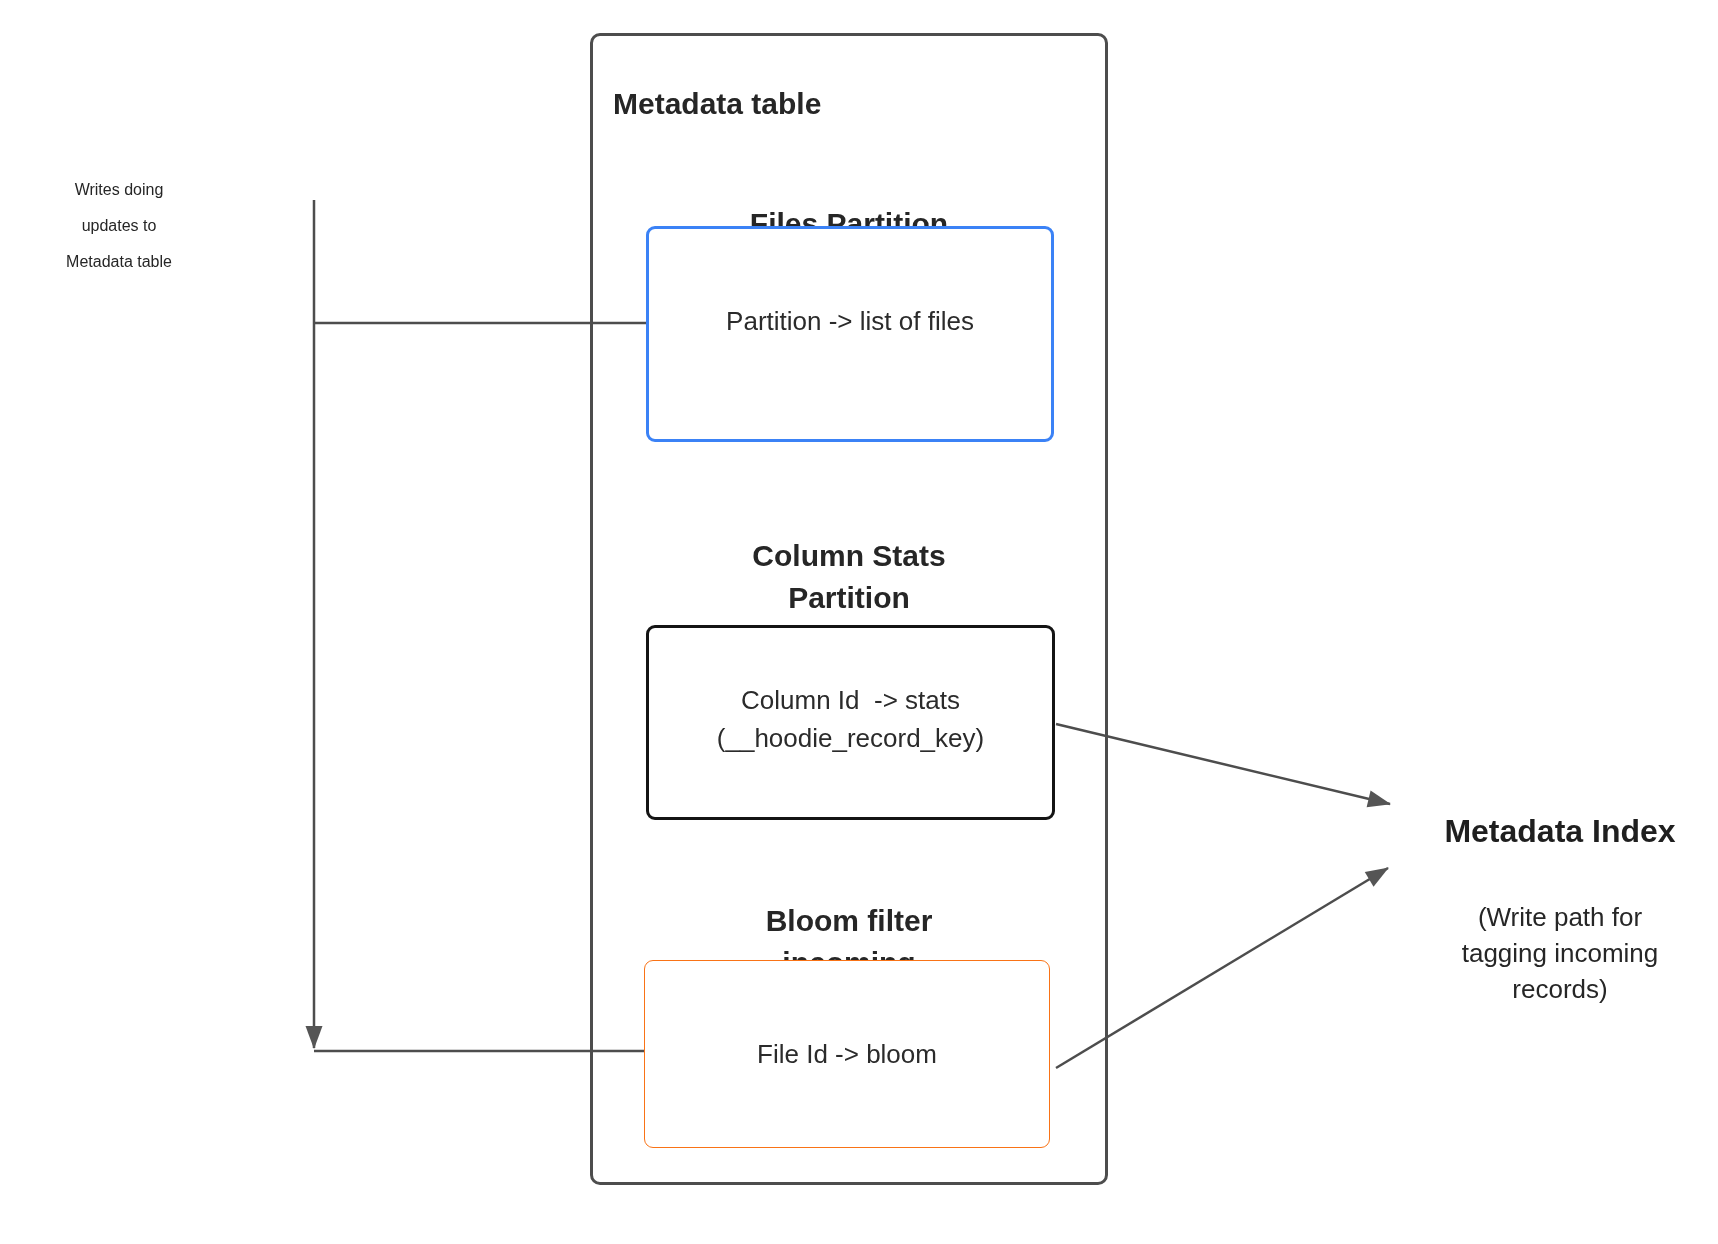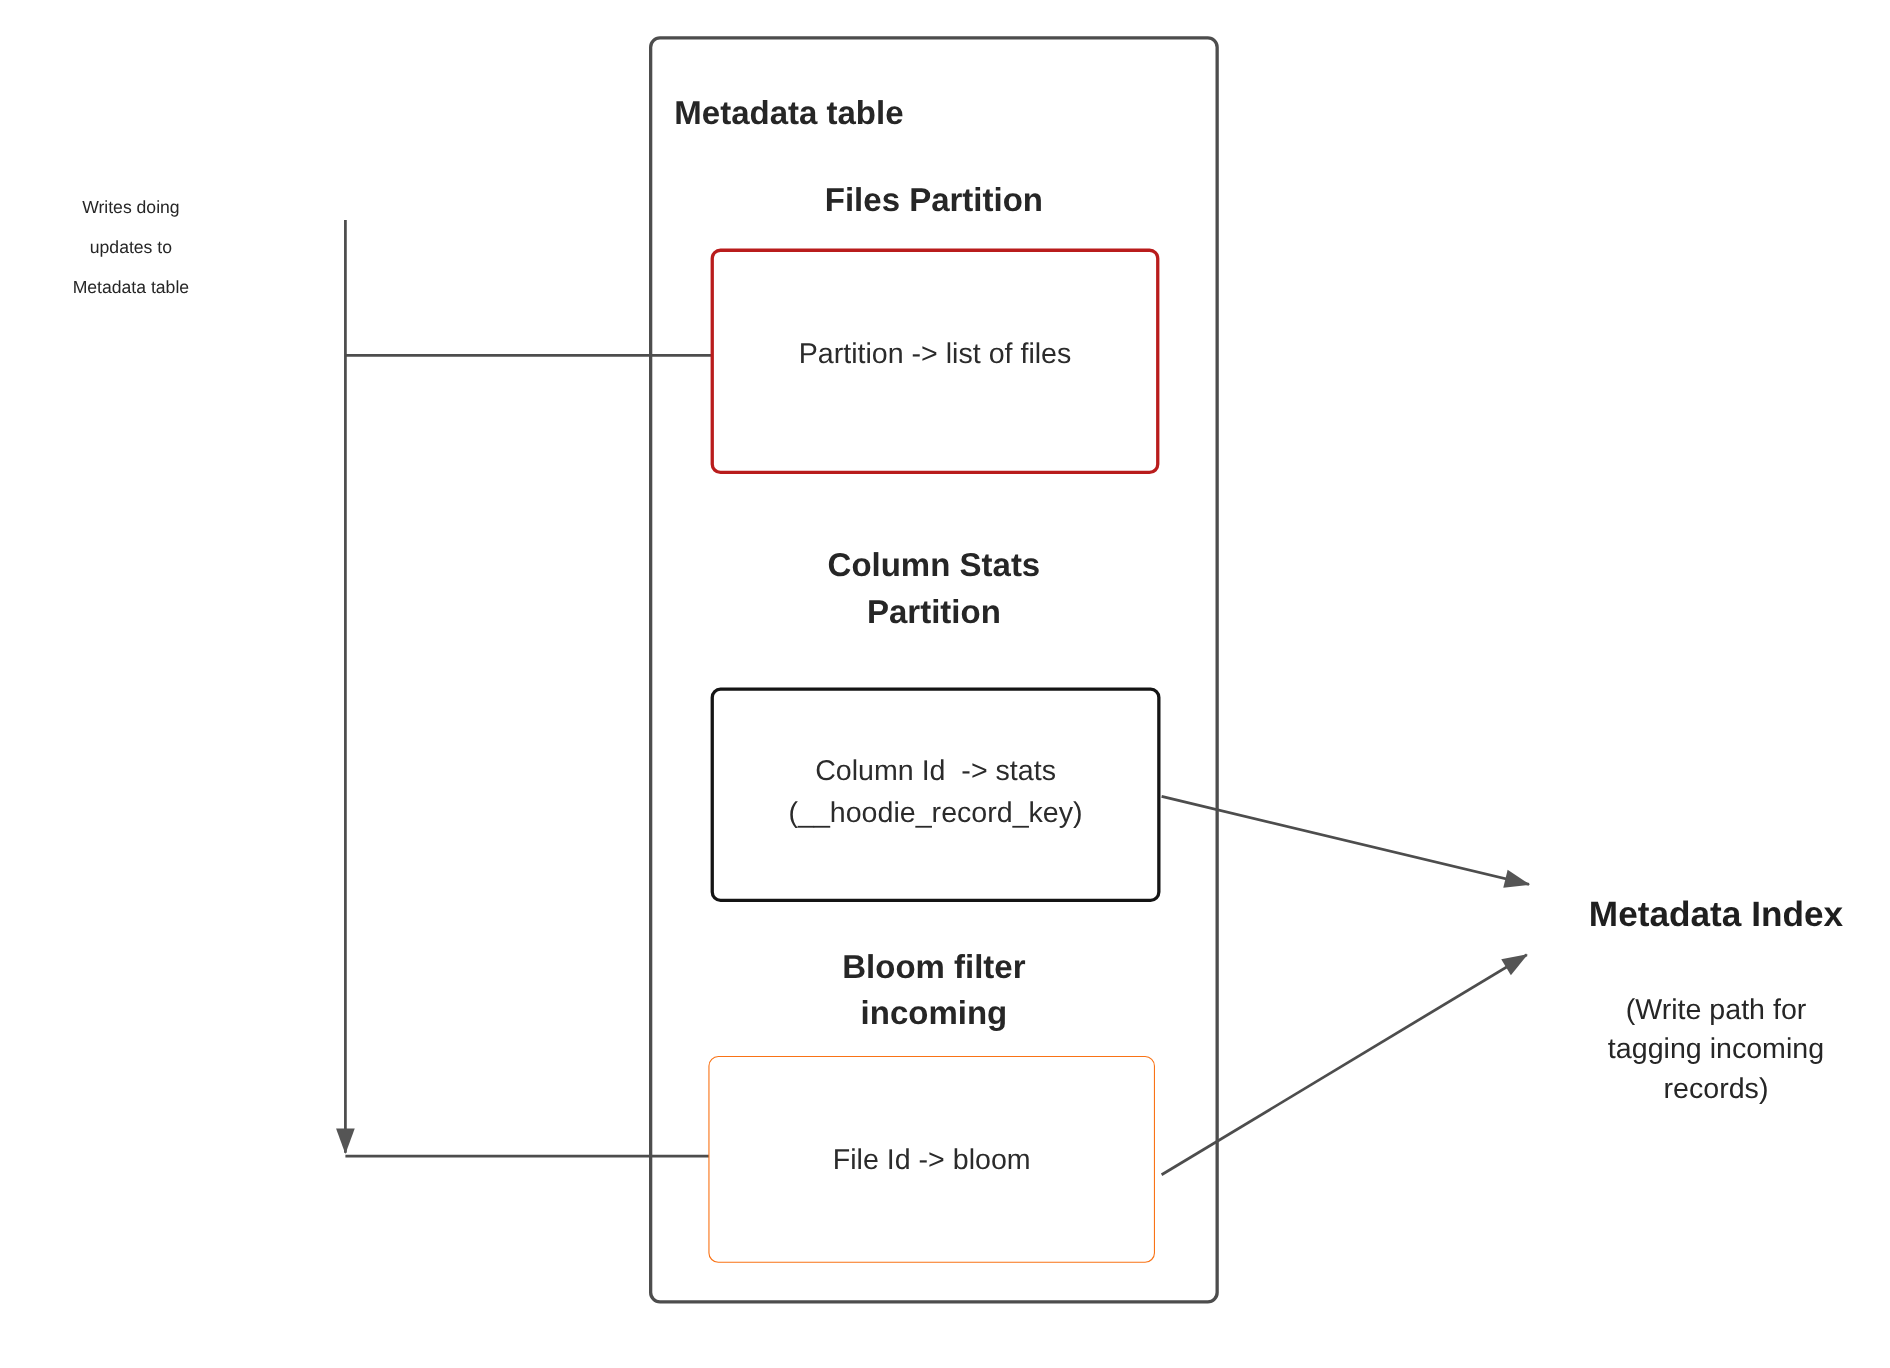--- a/index.html
+++ b/index.html
@@ -52,41 +52,42 @@
     font-weight: bold;
     color: #262626;
   }
   .section-heading {
     left: 590px;
     width: 518px;
     font-size: 30px;
     font-weight: bold;
     line-height: 42px;
     color: #262626;
+    margin-top: 41px;
   }
   .heading-files   { top: 162px; }
   .heading-column  { top: 494px; }
   .heading-bloom   { top: 859px; }
 
   .part-box {
     background: #ffffff;
     border-radius: 9px;
     display: flex;
     align-items: center;
     justify-content: center;
     font-size: 26px;
     line-height: 38px;
     color: #2b2b2b;
     text-align: center;
   }
   .box-files {
     left: 646px; top: 226px;
     width: 402px; height: 184px;
-    border: 3px solid #b91c1c;
-    padding-bottom: 15px;
+    border: 3px solid #3b82f6;
+    padding-bottom: 26px;
   }
   .box-column {
     left: 646px; top: 585px;
     width: 403px; height: 181px;
     border: 3.5px solid #141414;
     padding-bottom: 8px;
     margin-top: 40px;
   }
   .box-bloom {
     left: 644px; top: 960px;

